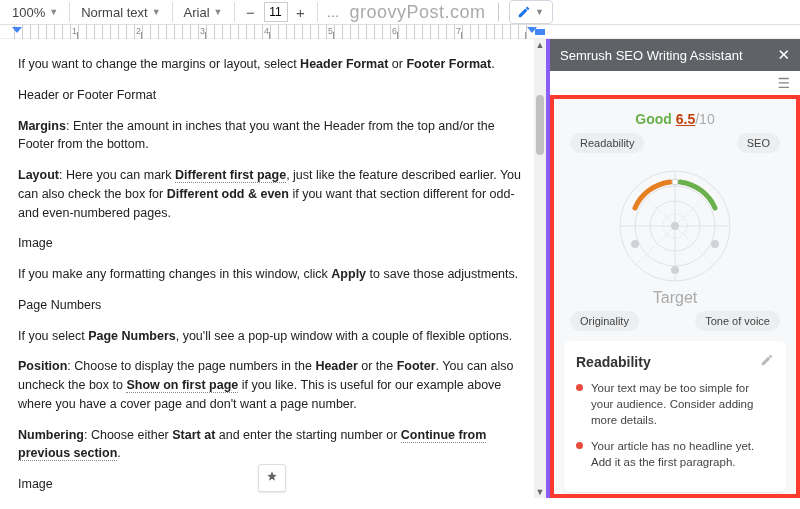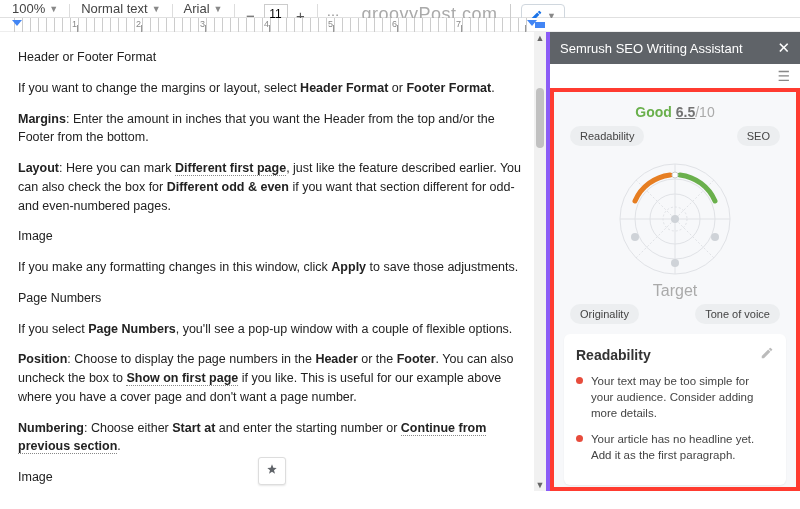--- a/index.html
+++ b/index.html
@@ -1,25 +1,25 @@
 <!DOCTYPE html>
 <html><head>
 <meta charset="utf-8">
 <style>
   * { box-sizing: border-box; margin: 0; padding: 0; }
   body { font-family: Arial, sans-serif; font-size: 12px; width: 800px; height: 509px; overflow: hidden; background: #fff; position: relative; }
   
-  .toolbar { height: 18px; display: flex; padding: 4px 6px; border-bottom: 1px solid #e0e0e0; gap: 2px; }
+  .toolbar { height: 18px; display: flex; align-items: center; padding: 12px 6px; border-bottom: 1px solid #e0e0e0; gap: 2px; }
   .tb-select { display: flex; align-items: center; padding: 2px 6px; gap: 4px; color: #444; font-size: 13px; cursor: pointer; }
   .chev { font-size: 9px; color: #888; }
   .tb-div { width: 1px; height: 20px; background: #ddd; margin: 0 3px; }
   .tb-btn { width: 22px; height: 22px; display: flex; align-items: center; justify-content: center; color: #555; font-size: 15px; cursor: pointer; }
   .fsz { width: 24px; text-align: center; border: 1px solid #ccc; height: 20px; line-height: 18px; font-size: 12px; }
   .more { font-size: 13px; color: #888; margin-left: 4px; }
-  .watermark { color: #aaa; font-size: 18px; margin-left: 20px; letter-spacing: 0.5px; }
+  .watermark { color: #aaa; font-size: 18px; margin-left: 8px; letter-spacing: 0.5px; }
   .vbar { width: 1px; height: 18px; background: #ccc; margin-left: 10px; }
   .pen-btn { margin-left: 8px; width: 44px; height: 24px; border: 1px solid #d0d7de; border-radius: 4px; display: flex; align-items: center; justify-content: center; }
   .pen-btn svg { width: 14px; height: 14px; }
 
   .ruler { position: relative; height: 14px; background: #fff; border-bottom: 1px solid #eee; }
   .ruler-track { position: absolute; left: 14px; top: 0; height: 14px; width: 520px; background: repeating-linear-gradient(to right, #ccc 0, #ccc 1px, transparent 1px, transparent 8px); }
   .ruler-track::before { content:""; position:absolute; left:0; top:7px; bottom:0; width:100%; background: repeating-linear-gradient(to right, transparent 0, transparent 63px, #999 63px, #999 64px); }
   .ruler-num { position: absolute; top: 1px; font-size: 9px; color: #888; }
   .ruler-marker { position: absolute; top: 2px; }
   .marker-down { width: 0; height: 0; border-left: 5px solid transparent; border-right: 5px solid transparent; border-top: 6px solid #4285f4; }
@@ -34,21 +34,21 @@
   .scroll-arrow { position: absolute; left: 0; width: 12px; height: 12px; font-size: 9px; color: #666; display: flex; align-items: center; justify-content: center; }
 
   .sidepanel { width: 254px; background: #fff; border-left: 4px solid #8b5cf6; display: flex; flex-direction: column; }
   .sp-header { background: #5f6368; color: #fff; height: 32px; display: flex; align-items: center; justify-content: space-between; padding: 0 10px; font-size: 13px; }
   .sp-close { font-size: 15px; cursor: pointer; }
   .sp-hamb { height: 24px; display: flex; align-items: center; justify-content: flex-end; padding-right: 10px; color: #888; font-size: 14px; }
   .sp-body { flex: 1; overflow: hidden; background: #f7f8fa; padding: 6px; border: 4px solid #ff3b30; border-top: 4px solid #ff3b30; }
   .sp-inner { padding: 6px 4px; }
   .score-line { text-align: center; font-size: 14px; margin-bottom: 6px; }
   .score-good { color: #6ab04c; font-weight: bold; text-align: right; }
-  .score-val { color: #737373; font-weight: bold; text-decoration: underline; }
+  .score-val { color: #c2410c; font-weight: bold; text-decoration: underline; }
   .score-max { color: #aaa; }
   .chips-row { display: flex; justify-content: space-between; padding: 0 6px; }
   .chip { background: #eceef0; padding: 4px 10px; border-radius: 12px; font-size: 11px; color: #444; }
   .radar-wrap { display: flex; justify-content: center; margin: 8px 0 4px; }
   .target-lbl { text-align: center; font-size: 16px; color: #aaa; margin-top: -6px; margin-bottom: 4px; }
   .card { background: #fff; border-radius: 6px; padding: 12px; margin-top: 10px; box-shadow: 0 1px 2px rgba(0,0,0,0.06); }
   .card-head { display: flex; justify-content: space-between; align-items: center; margin-bottom: 10px; }
   .card-title { font-weight: bold; font-size: 14px; color: #333; }
   .card-edit { color: #aaa; }
   .bullet-item { display: flex; gap: 8px; margin-bottom: 10px; font-size: 11.5px; color: #444; line-height: 1.4; }
@@ -100,22 +100,22 @@
   <span class="ruler-num" style="left:392px">6</span>
   <span class="ruler-num" style="left:456px">7</span>
   <div class="ruler-marker marker-down" style="left:12px"></div>
   <div class="ruler-marker marker-down" style="left:527px"></div>
   <div class="marker-bar" style="right:255px"></div>
 </div>
 
 <div class="main">
   <div class="doc-area">
     <div class="doc-content">
+      <p><span>If you want to change the margins or layout, select </span><b>Header Format</b><span> or </span><b>Footer Format</b><span>.</span></p>
       <p>Header or Footer Format</p>
-      <p><span>If you want to change the margins or layout, select </span><b>Header Format</b><span> or </span><b>Footer Format</b><span>.</span></p>
       <p><b>Margins</b><span>: Enter the amount in inches that you want the Header from the top and/or the Footer from the bottom.</span></p>
       <p><b>Layout</b><span>: Here you can mark </span><b class="dotted">Different first page</b><span>, just like the feature described earlier. You can also check the box for </span><b>Different odd &amp; even</b><span> if you want that section different for odd- and even-numbered pages.</span></p>
       <p>Image</p>
       <p><span>If you make any formatting changes in this window, click </span><b>Apply</b><span> to save those adjustments.</span></p>
       <p>Page Numbers</p>
       <p><span>If you select </span><b>Page Numbers</b><span>, you'll see a pop-up window with a couple of flexible options.</span></p>
       <p><b>Position</b><span>: Choose to display the page numbers in the </span><b>Header</b><span> or the </span><b>Footer</b><span>. You can also uncheck the box to </span><b class="dotted">Show on first page</b><span> if you like. This is useful for our example above where you have a cover page and don't want a page number.</span></p>
       <p><b>Numbering</b><span>: Choose either </span><b>Start at</b><span> and enter the starting number or </span><b class="dotted">Continue from previous section</b><span>.</span></p>
       <p>Image</p>
 

